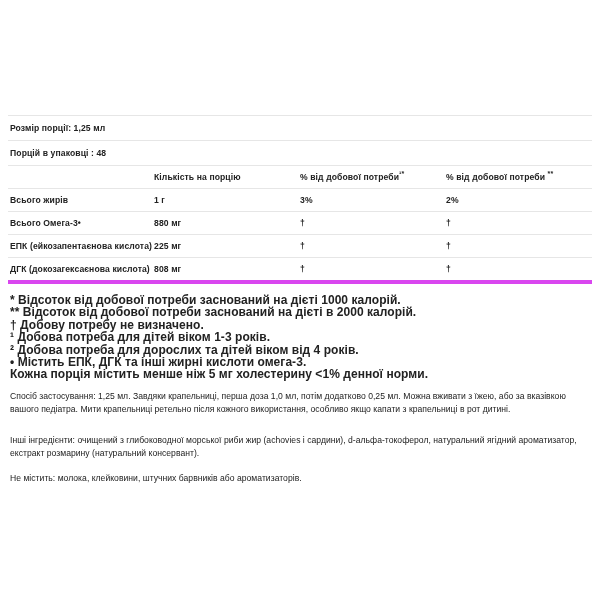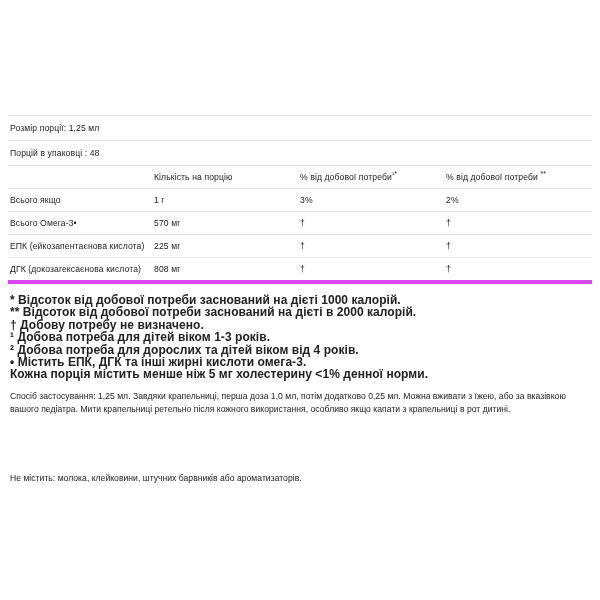--- a/index.html
+++ b/index.html
@@ -40,21 +40,21 @@
   .facts tr {
     border-top: 1px solid #e6e6e6;
   }
   .facts tr.last {
     border-bottom: 4px solid #d946ef;
   }
   .facts td, .facts th {
     padding: 5px 0 5px 0;
     text-align: left;
     vertical-align: middle;
-    font-weight: normal;
+    font-weight: bold;
     height: 12px;
   }
   .c1 { width: 190px; padding-left: 2px !important; }
   .c2 { width: 120px; }
   .c3 { width: 134px; }
   .c4 { width: 138px; }
   .info-row td {
     padding-top: 6px;
     padding-bottom: 6px;
   }
@@ -111,28 +111,28 @@
         <th class="c2">Кількість на порцію</th>
         <th class="c3">
           <span>% від добової потреби</span><sup>¹*</sup>
         </th>
         <th class="c4">
           <span>% від добової потреби </span><sup>**</sup>
         </th>
       </tr>
 
       <tr>
-        <td class="c1">Всього якщо</td>
+        <td class="c1">Всього жирів</td>
         <td class="c2">1 г</td>
         <td class="c3">3%</td>
         <td class="c4">2%</td>
       </tr>
       <tr>
         <td class="c1">Всього Омега-3•</td>
-        <td class="c2">570 мг</td>
+        <td class="c2">880 мг</td>
         <td class="c3">†</td>
         <td class="c4">†</td>
       </tr>
       <tr>
         <td class="c1">ЕПК (ейкозапентаєнова кислота)</td>
         <td class="c2">225 мг</td>
         <td class="c3">†</td>
         <td class="c4">†</td>
       </tr>
       <tr class="last">
@@ -149,16 +149,17 @@
     <div>** Відсоток від добової потреби заснований на дієті в 2000 калорій.</div>
     <div>† Добову потребу не визначено.</div>
     <div>¹ Добова потреба для дітей віком 1-3 років.</div>
     <div>² Добова потреба для дорослих та дітей віком від 4 років.</div>
     <div>• Містить ЕПК, ДГК та інші жирні кислоти омега-3.</div>
     <div>Кожна порція містить менше ніж 5 мг холестерину &lt;1% денної норми.</div>
   </div>
 
   <div class="para para-usage">Спосіб застосування: 1,25 мл. Завдяки крапельниці, перша доза 1,0 мл, потім додатково 0,25 мл. Можна вживати з їжею, або за вказівкою вашого педіатра. Мити крапельниці ретельно після кожного використання, особливо якщо капати з крапельниці в рот дитині.</div>
 
+  <div class="para para-ingredients">Інші інгредієнти: очищений з глибоководної морської риби жир (achovies і сардини), d-альфа-токоферол, натуральний ягідний ароматизатор, екстракт розмарину (натуральний консервант).</div>
 
   <div class="para para-free">Не містить: молока, клейковини, штучних барвників або ароматизаторів.</div>
 
 </div>
 
 </body></html>

